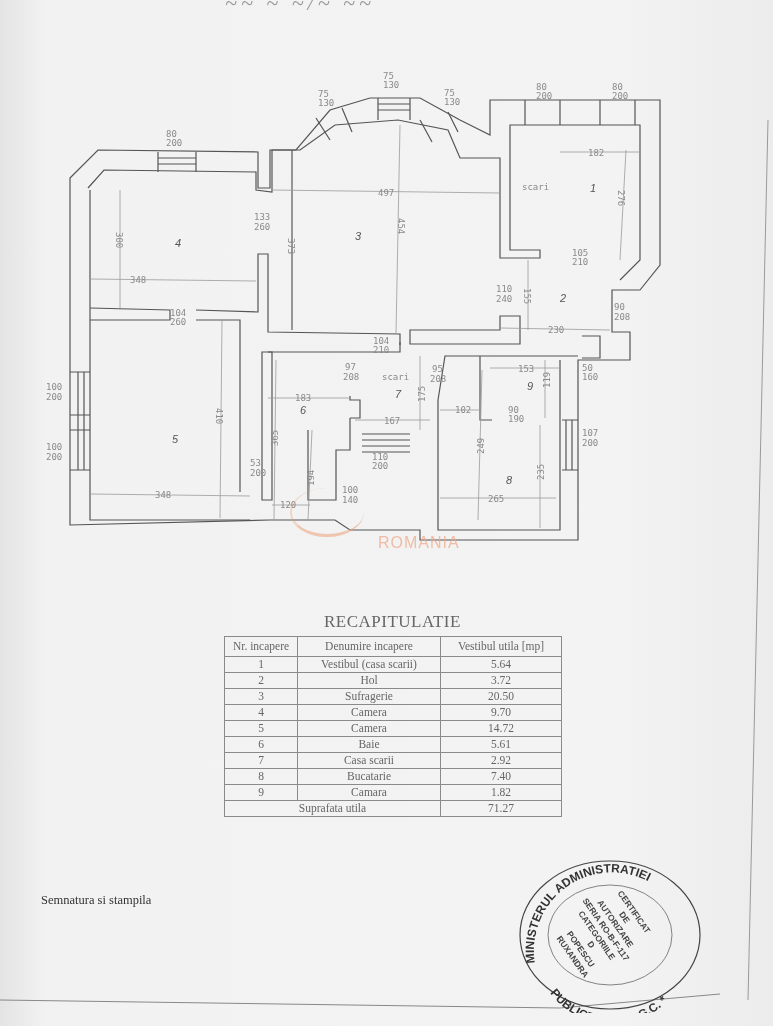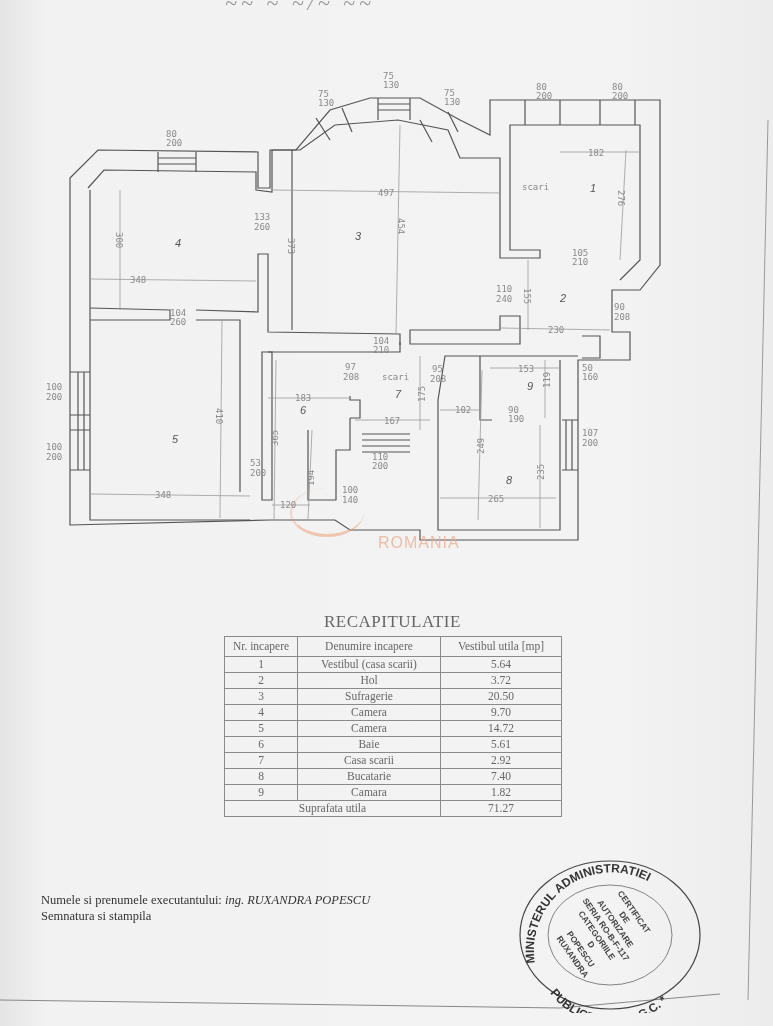--- a/index.html
+++ b/index.html
@@ -249,21 +249,20 @@
         <td>1.82</td>
       </tr>
   <tr>
     <td colspan="2" class="total-label">Suprafata utila</td>
     <td>71.27</td>
   </tr>
 </tbody>
   </table>
 
 <div class="footer">
-  <div><span>Numele si prenumele executantului: </span><span class="ital">ing. RUXANDRA POPESCU</span></div>
   <div>Semnatura si stampila</div>
 </div>
 
 <svg class="stamp" viewBox="0 0 200 170">
   <defs>
     <path id="arcTop" d="M25,120 A78,78 0 0 1 175,80"></path>
     <path id="arcBot" d="M40,150 A78,78 0 0 0 180,110"></path>
   </defs>
   <ellipse cx="100" cy="92" rx="90" ry="74" fill="none" stroke="#444" stroke-width="1.2"></ellipse>
   <ellipse cx="100" cy="92" rx="62" ry="50" fill="none" stroke="#666" stroke-width="0.8"></ellipse>

